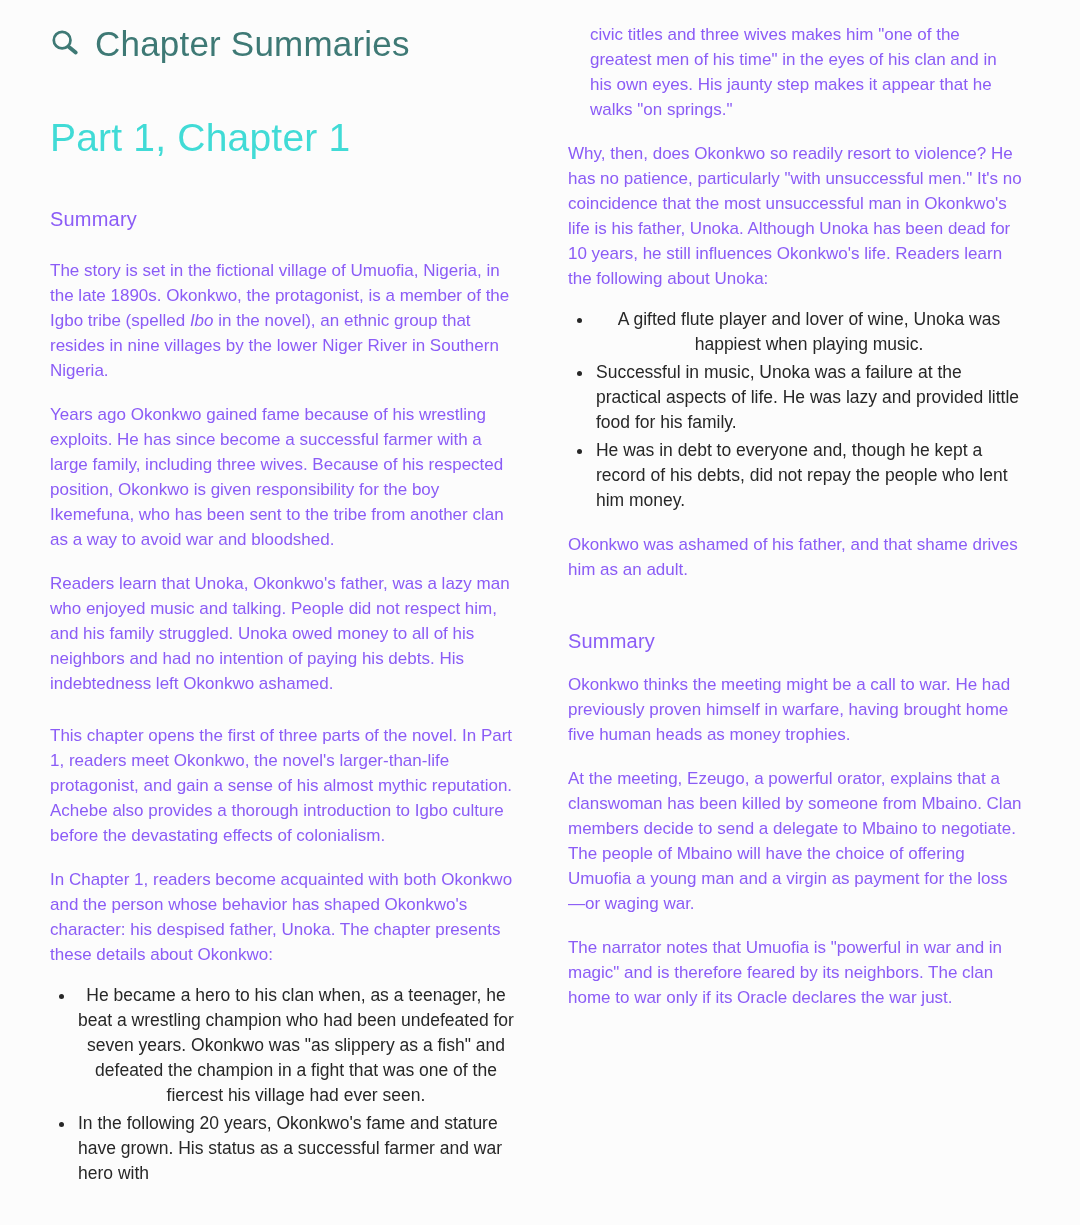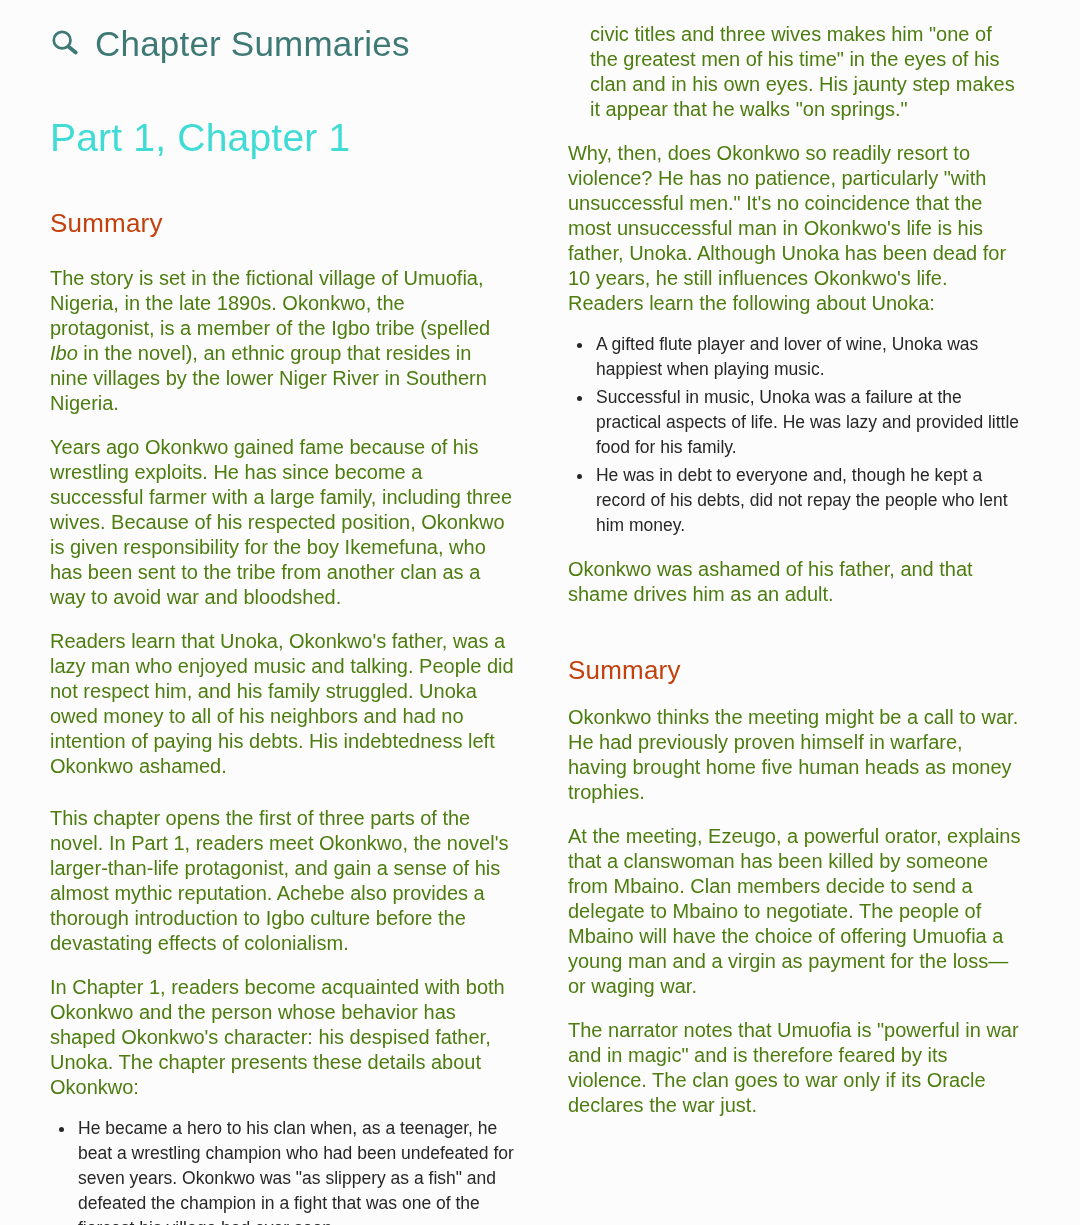--- a/index.html
+++ b/index.html
@@ -38,46 +38,46 @@
 
   h2.chapter {
     margin: 52px 0 0 0;
     font-size: 39px;
     font-weight: 400;
     color: #41dbd6;
     letter-spacing: 0.2px;
   }
   h3.section {
     margin: 48px 0 0 0;
-    font-size: 26px;
+    font-size: 20px;
     font-weight: 400;
-    color: #c2410c;
+    color: #8b5cf6;
     letter-spacing: 0.2px;
   }
   p.body-text {
     margin: 19px 0 0 0;
-    font-size: 20px;
+    font-size: 17px;
     line-height: 25px;
-    color: #4d7c0f;
+    color: #8b5cf6;
   }
   p.first-after-heading { margin-top: 27px; }
   p.bullet-continuation {
     margin: 0 0 0 0;
     padding-left: 22px;
   }
   ul.doc-list {
     margin: 16px 0 0 0;
     padding-left: 26px;
     font-size: 17.5px;
     line-height: 25px;
     color: #272727;
     list-style: disc outside;
   }
   ul.doc-list li { margin: 3px 0 0 0; padding-left: 2px; }
-  ul.doc-list li:first-child { margin-top: 0; }
+  ul.doc-list li:first-child { margin-top: 0; text-align: center; }
   em { font-style: italic; }
   h2.chapter-after-para { margin-top: 42px; }
 </style>
 </head>
 <body>
 
 <div class="page">
 
   <div class="col">
     <h1 class="doc-title">
@@ -125,17 +125,17 @@
     <p class="body-text">Okonkwo was ashamed of his father, and that shame drives him as an adult.</p>
 
 
     <h3 class="section">Summary</h3>
 
 
     <p class="body-text">Okonkwo thinks the meeting might be a call to war. He had previously proven himself in warfare, having brought home five human heads as money trophies.</p>
 
     <p class="body-text">At the meeting, Ezeugo, a powerful orator, explains that a clanswoman has been killed by someone from Mbaino. Clan members decide to send a delegate to Mbaino to negotiate. The people of Mbaino will have the choice of offering Umuofia a young man and a virgin as payment for the loss—or waging war.</p>
 
-    <p class="body-text">The narrator notes that Umuofia is "powerful in war and in magic" and is therefore feared by its violence. The clan goes to war only if its Oracle declares the war just.</p>
+    <p class="body-text">The narrator notes that Umuofia is "powerful in war and in magic" and is therefore feared by its neighbors. The clan home to war only if its Oracle declares the war just.</p>
 
   </div>
 
 </div>
 
 </body></html>

